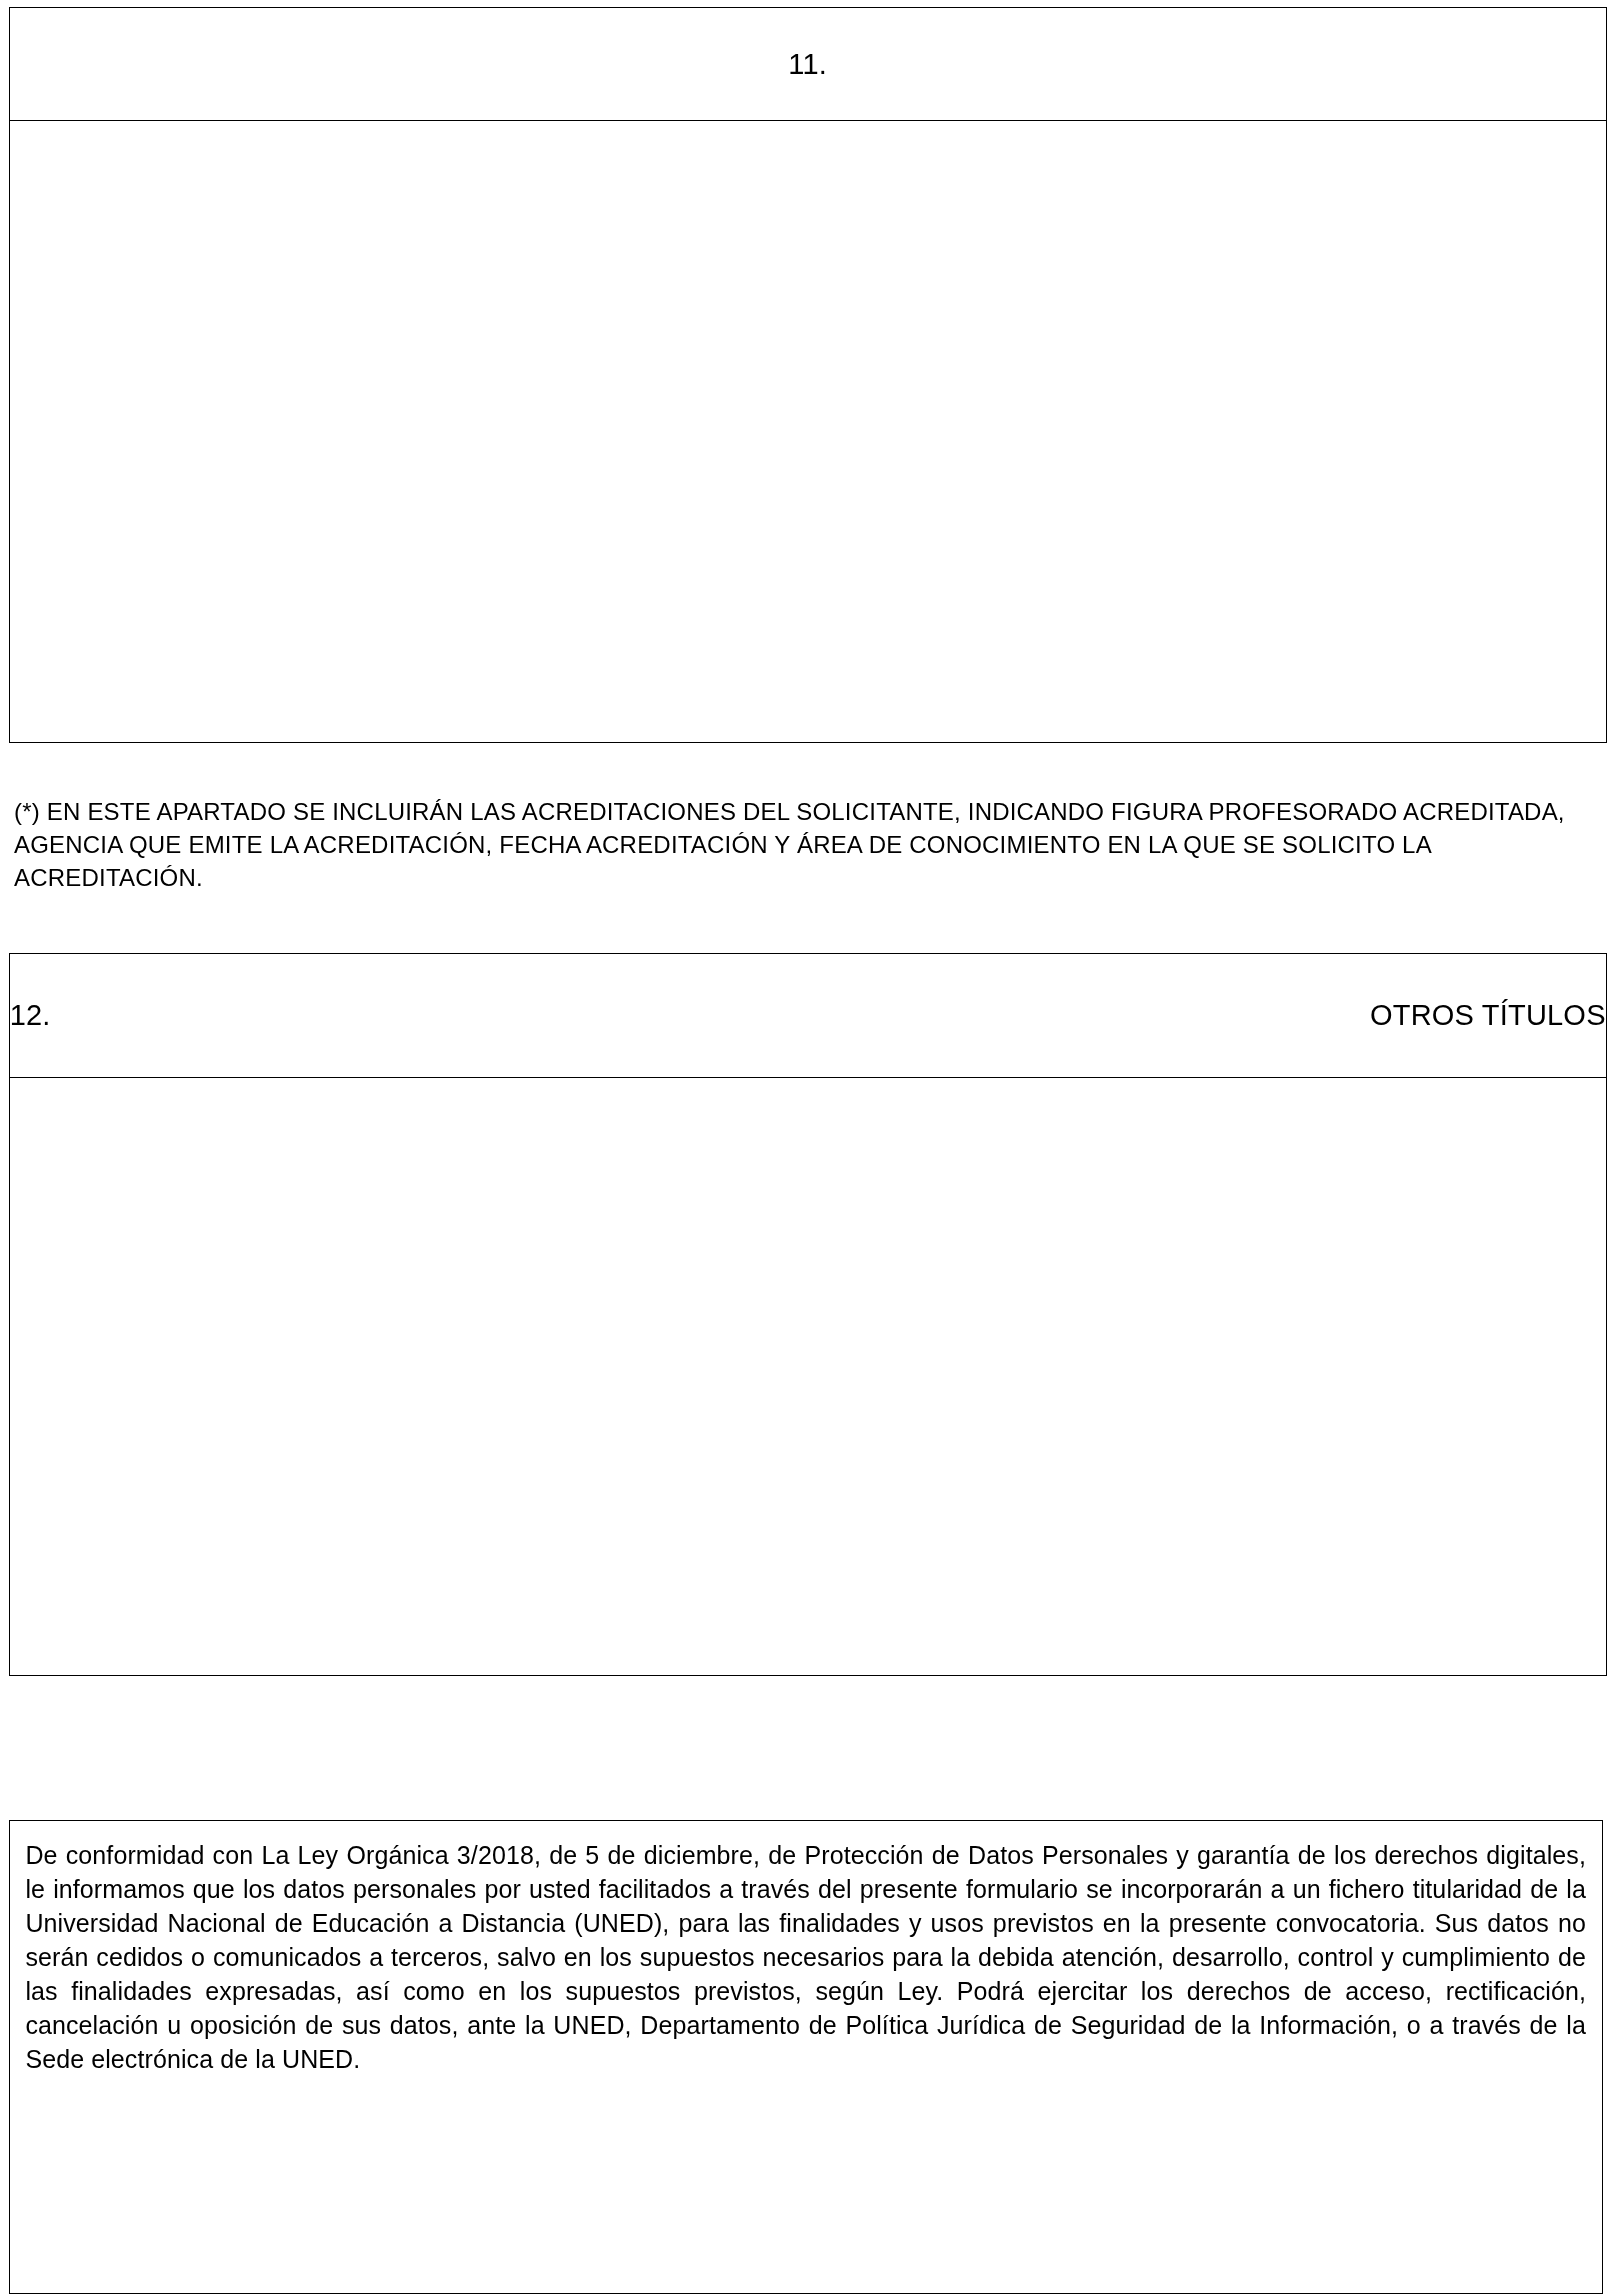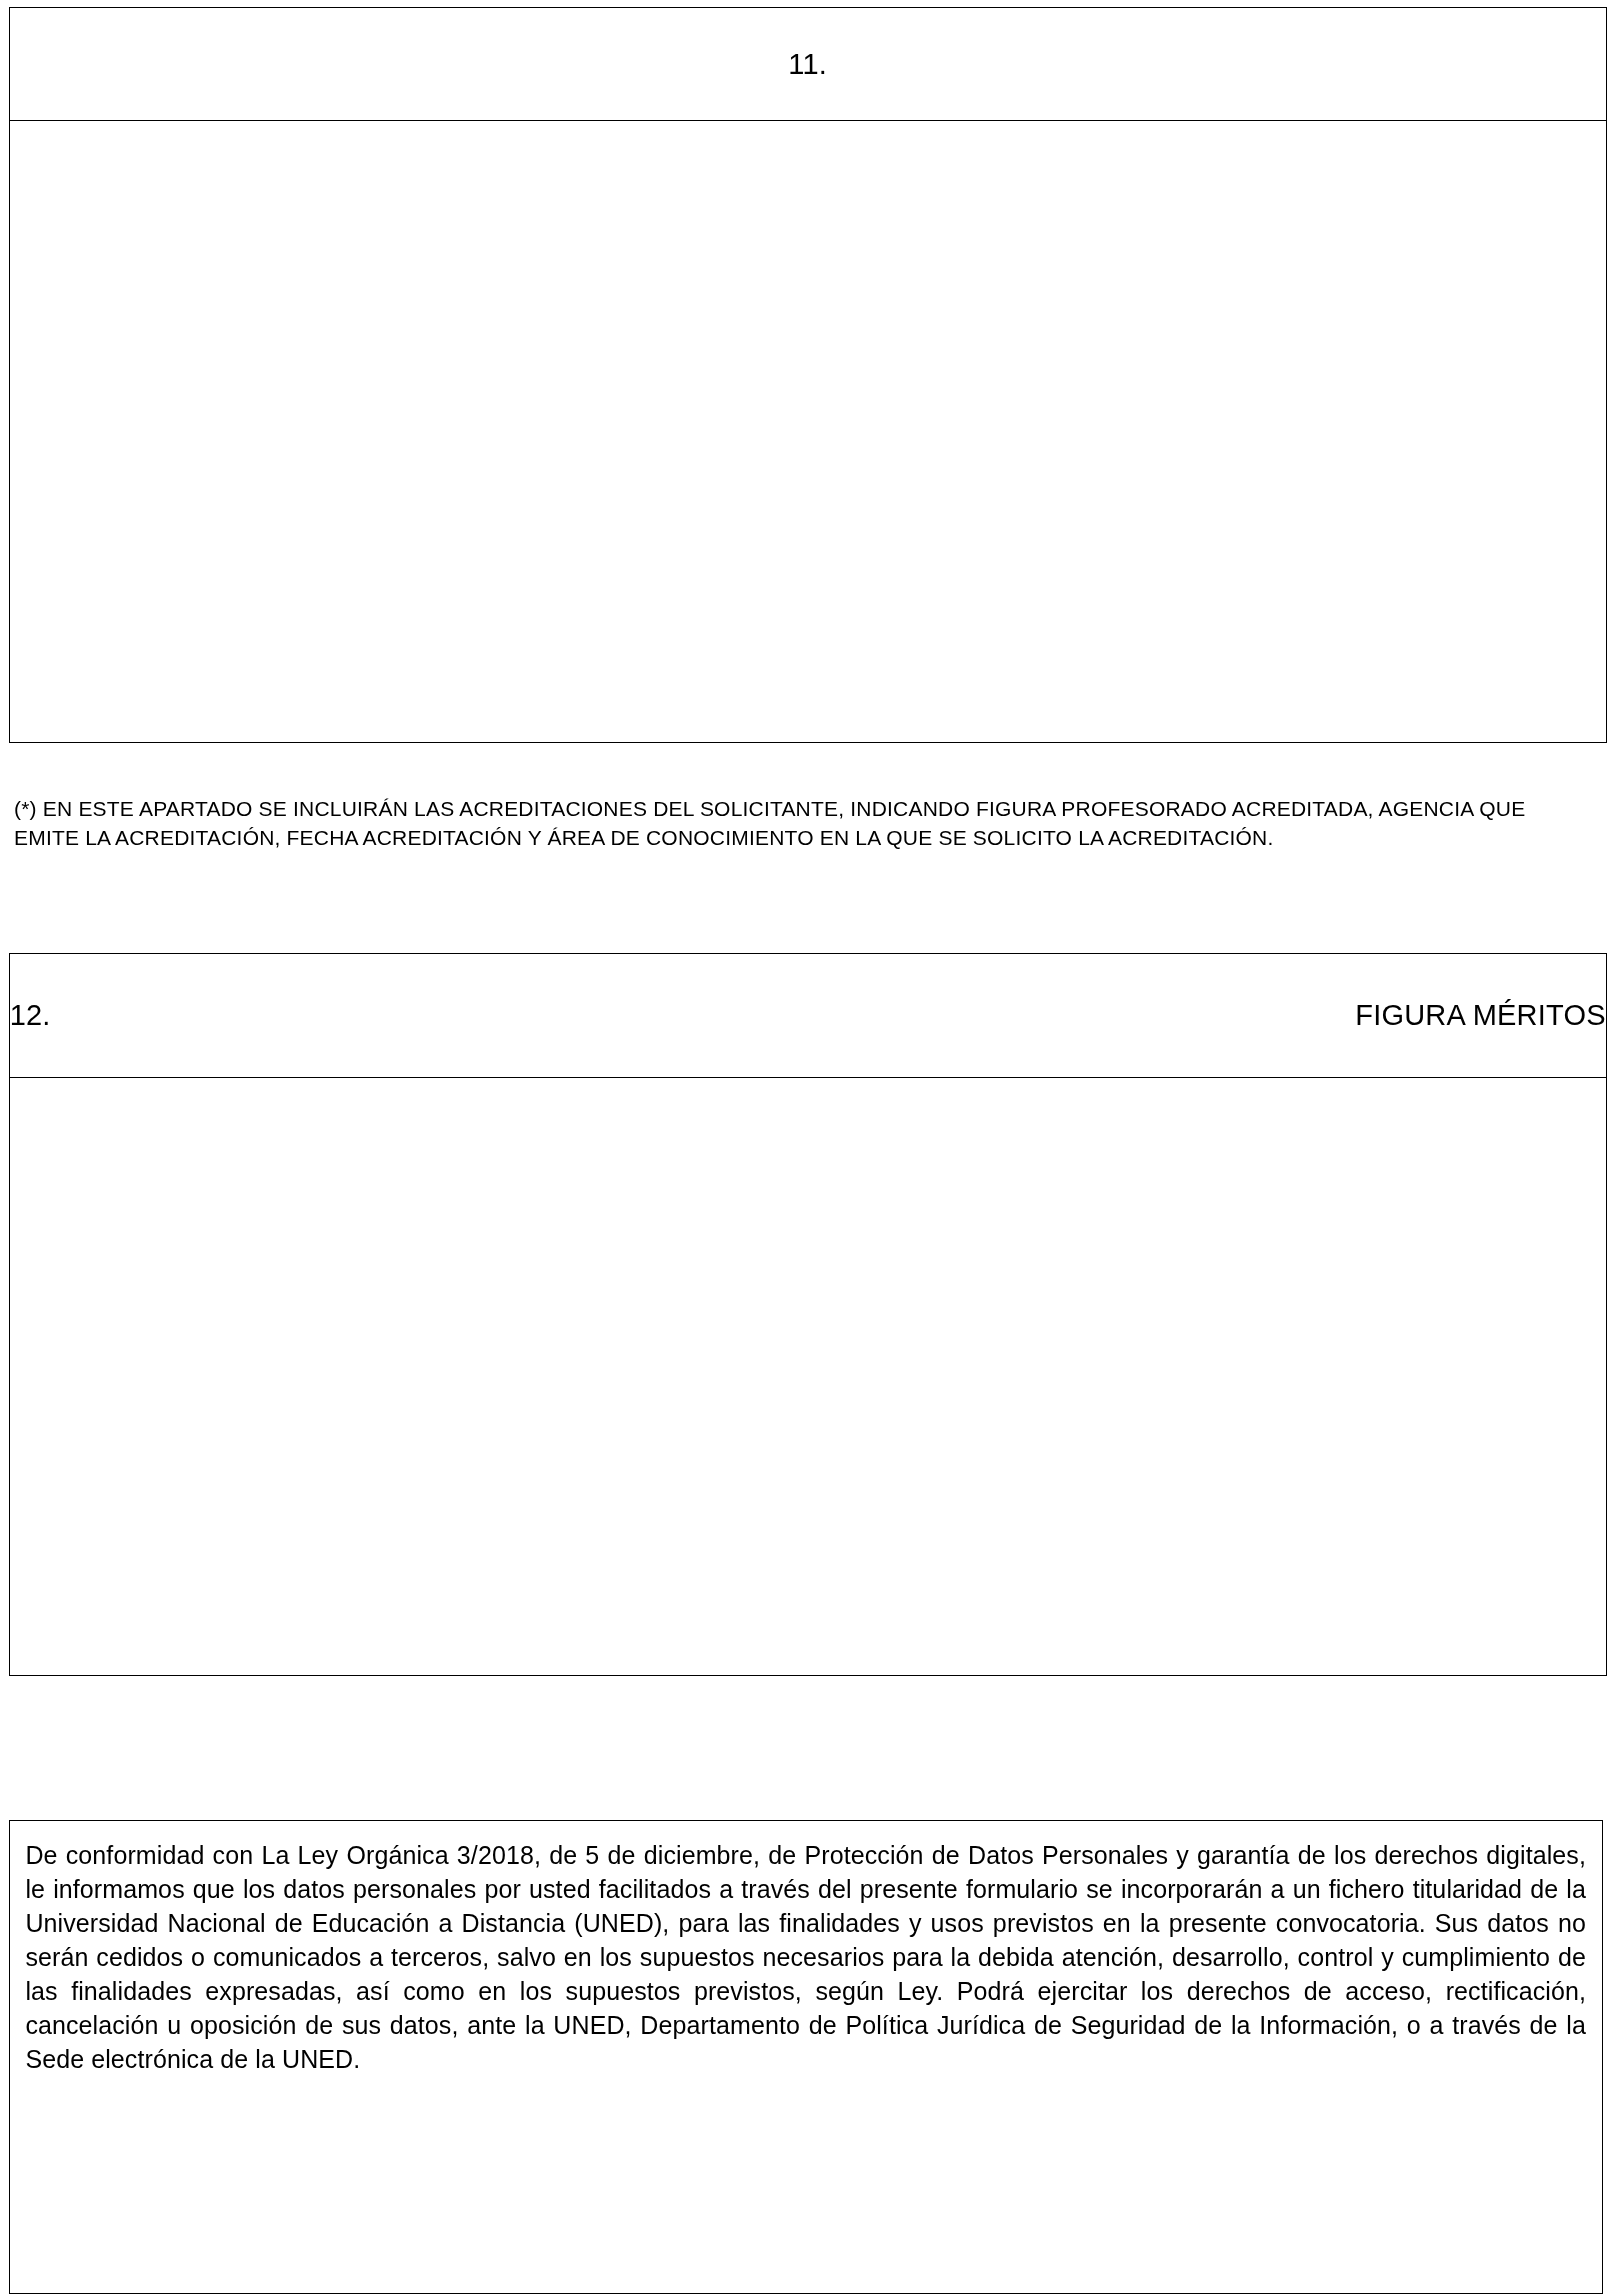--- a/index.html
+++ b/index.html
@@ -35,21 +35,21 @@
   .box-12 .merit-header { height: 124px; justify-content: space-between; }
 
   .merit-body { width: 100%; }
   .box-11 .merit-body { height: 620px; }
   .box-12 .merit-body { height: 596px; }
 
   .note {
     position: absolute;
     left: 14px;
     width: 1579px;
-    font-size: 21px;
+    font-size: 24px;
     line-height: 1.38;
     letter-spacing: 0.2px;
   }
   .note-11 { top: 795px; }
   .note-12 { top: 1715px; }
 
   .privacy-box {
     position: absolute;
     top: 1820px;
     left: 8.7px;
@@ -76,21 +76,21 @@
       <span class="sec-num">11.</span>
     </div>
     <div class="merit-body"></div>
   </section>
 
   <p class="note note-11">(*) EN ESTE APARTADO SE INCLUIRÁN LAS ACREDITACIONES DEL SOLICITANTE, INDICANDO FIGURA PROFESORADO ACREDITADA, AGENCIA QUE EMITE LA ACREDITACIÓN, FECHA ACREDITACIÓN Y ÁREA DE CONOCIMIENTO EN LA QUE SE SOLICITO LA ACREDITACIÓN.</p>
 
   <section class="merit-box box-12">
     <div class="merit-header">
       <span class="sec-num">12.</span>
-      <span class="sec-title">FIGURA MÉRITOS</span>
+      <span class="sec-title">OTROS TÍTULOS</span>
     </div>
     <div class="merit-body"></div>
   </section>
 
 
   <div class="privacy-box">
     <p class="privacy-text">De conformidad con La Ley Orgánica 3/2018, de 5 de diciembre, de Protección de Datos Personales y garantía de los derechos digitales, le informamos que los datos personales por usted facilitados a través del presente formulario se incorporarán a un fichero titularidad de la Universidad Nacional de Educación a Distancia (UNED), para las finalidades y usos previstos en la presente convocatoria. Sus datos no serán cedidos o comunicados a terceros, salvo en los supuestos necesarios para la debida atención, desarrollo, control y cumplimiento de las finalidades expresadas, así como en los supuestos previstos, según Ley. Podrá ejercitar los derechos de acceso, rectificación, cancelación u oposición de sus datos, ante la UNED, Departamento de Política Jurídica de Seguridad de la Información, o a través de la Sede electrónica de la UNED.</p>
   </div>
 
 </div>

